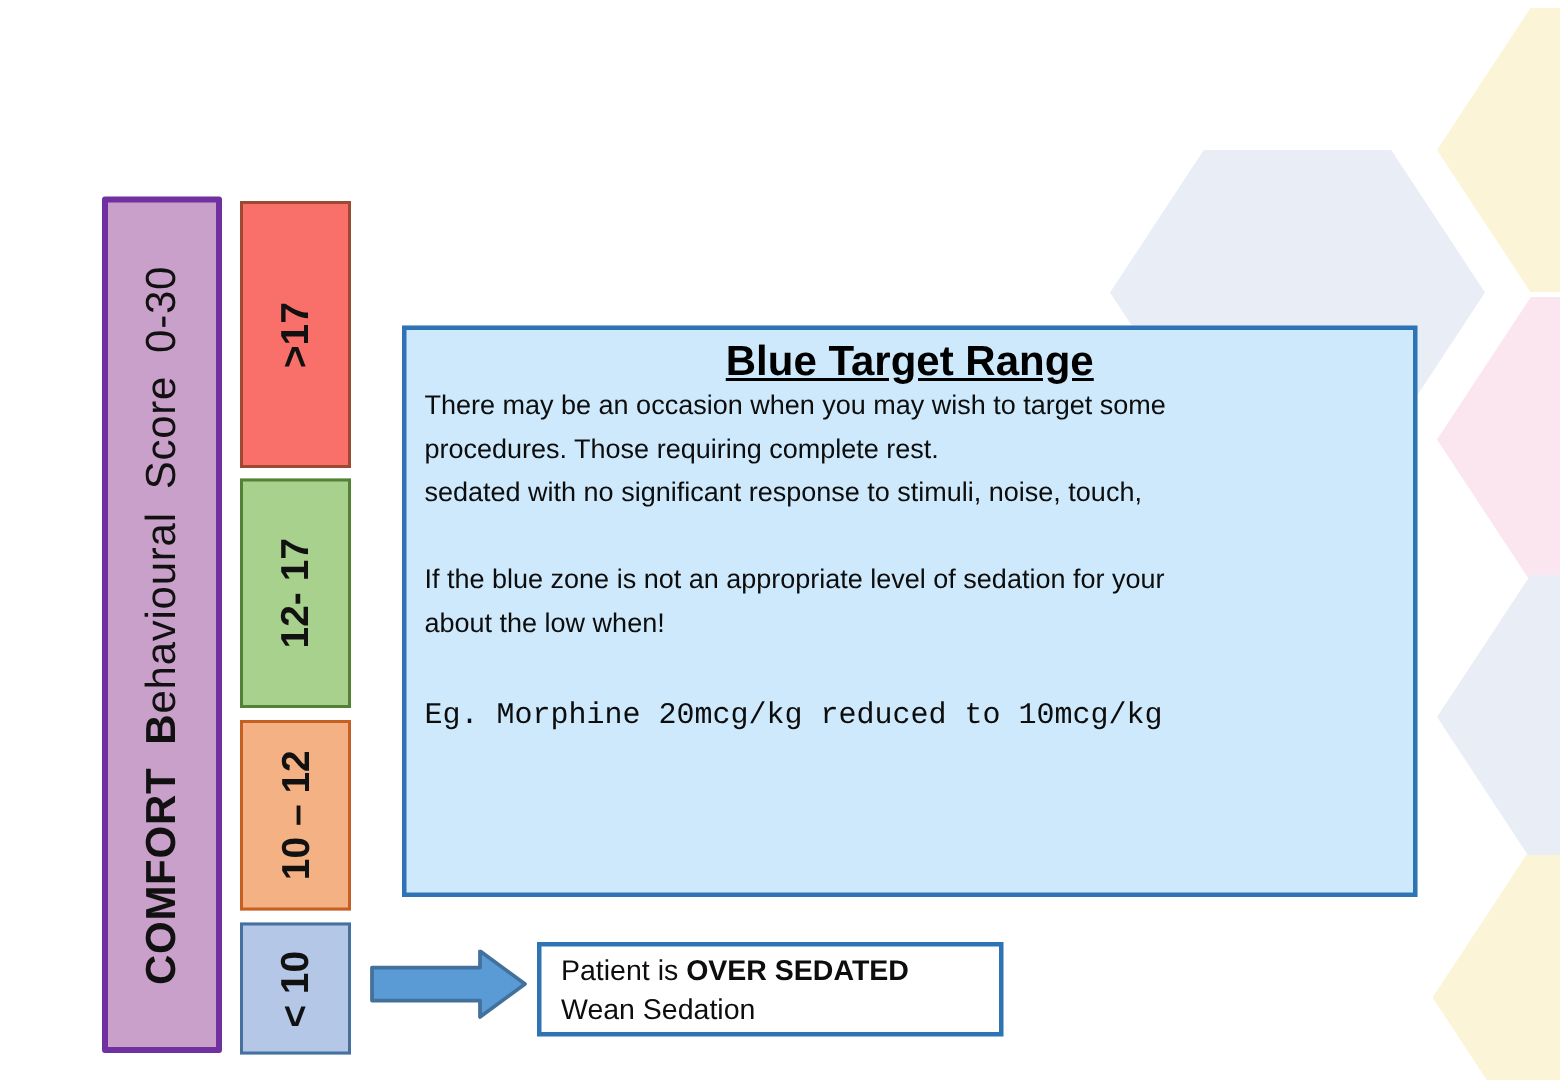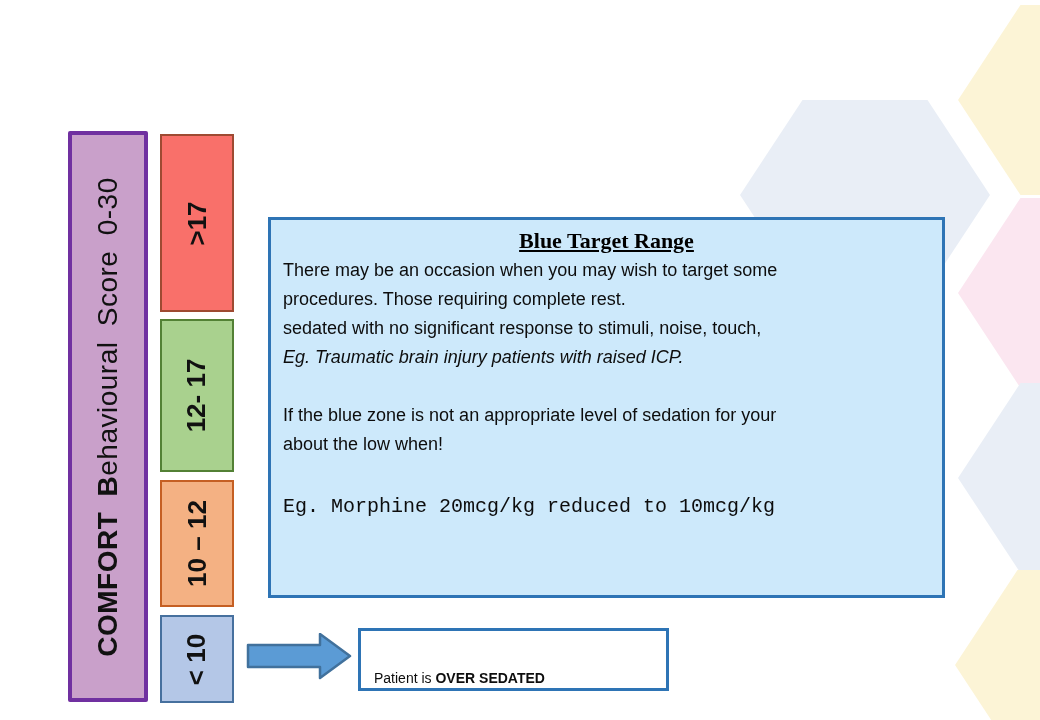--- a/index.html
+++ b/index.html
@@ -31,33 +31,33 @@
     font-weight:bold;font-size:26px;color:#111;}
   .box-red   {top:134px;height:178px;}
   .box-green {top:319px;height:153px;}
   .box-orange{top:480px;height:127px;}
   .box-blue  {top:615px;height:88px;}
 
   
   .info-box{position:absolute;left:268px;top:217px;width:677px;height:381px;
     box-sizing:border-box;border:3px solid #2e74b5;background:#cde9fb;
     padding:6px 12px 0 12px;}
-  .info-title{text-align:center;font-weight:bold;font-size:22px;
-    text-decoration:underline;line-height:30px;color:#000;font-family:Liberation Serif, serif;}
+  .info-title{text-align:center;font-weight:bold;font-size:28px;
+    text-decoration:underline;line-height:30px;color:#000;}
   .info-line{font-size:18px;line-height:29px;white-space:nowrap;color:#0d0d0d;}
   .info-line.italic{font-style:italic;}
   .info-line.blank{height:29px;}
   .info-line.small{font-size:20px;margin-top:33px;font-family:Liberation Mono, monospace;}
 
   
   .arrow-svg{position:absolute;left:246px;top:633px;}
   .callout{position:absolute;left:358px;top:628px;width:311px;height:63px;
     box-sizing:border-box;background:#ffffff;border:3px solid #2e74b5;
     padding:4px 0 0 13px;}
-  .callout .c-line{font-size:14px;line-height:26px;color:#0d0d0d;white-space:nowrap;margin-top:30px;}
+  .callout .c-line{font-size:19px;line-height:26px;color:#0d0d0d;white-space:nowrap;}
   .callout .c-line b{font-weight:bold;}
 </style>
 </head>
 <body>
 
 <div class="slide">
 
   <div class="hex hex-mid"></div>
   <div class="hex hex-r1"></div>
   <div class="hex hex-r2"></div>
@@ -79,21 +79,20 @@
   </div>
   <div class="score-box box-blue" style="background-color: rgb(180, 199, 231); border-color: rgb(70, 112, 158);">
     <span class="vlabel">&lt; 10</span>
   </div>
 
   <div class="info-box" style="background-color: rgb(205, 233, 251); border-color: rgb(46, 116, 181);">
     <div class="info-title">Blue Target Range</div>
     <div class="info-line">There may be an occasion when you may wish to target some</div>
     <div class="info-line">procedures. Those requiring complete rest.</div>
     <div class="info-line">sedated with no significant response to stimuli, noise, touch,</div>
-    <div class="info-line italic">Eg. Traumatic brain injury patients with raised ICP.</div>
     <div class="info-line blank"></div>
     <div class="info-line">If the blue zone is not an appropriate level of sedation for your</div>
     <div class="info-line">about the low when!</div>
     <div class="info-line small">Eg. Morphine 20mcg/kg reduced to 10mcg/kg</div>
   </div>
 
   <svg class="arrow-svg" width="106" height="48" viewBox="0 0 106 48">
     <polygon points="2,12 74,12 74,1 104,23 74,45 74,34 2,34" fill="#5b9bd5" stroke="#41719c" stroke-width="2.5" stroke-linejoin="round"></polygon>
   </svg>
 

